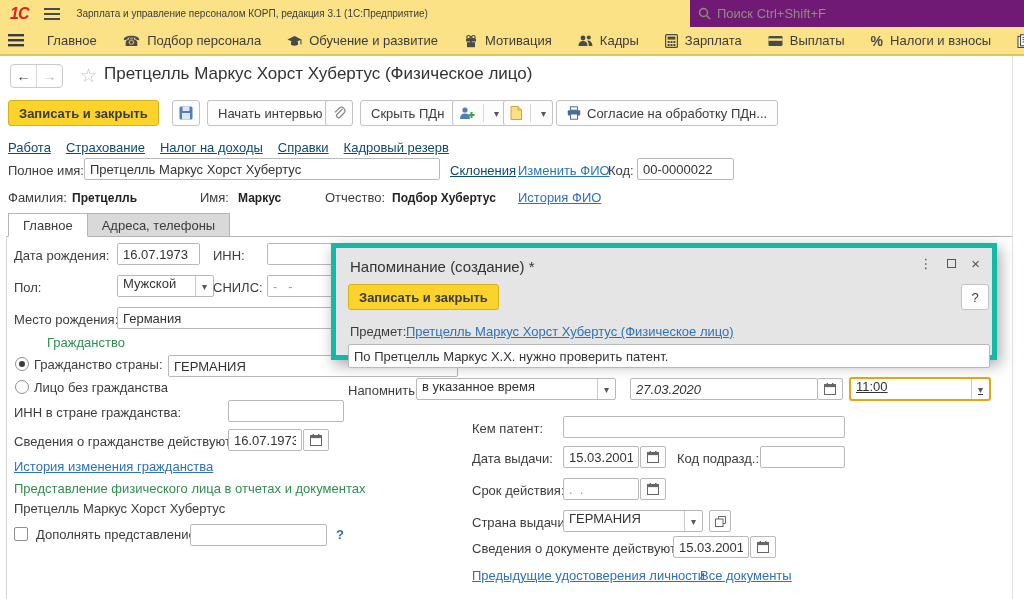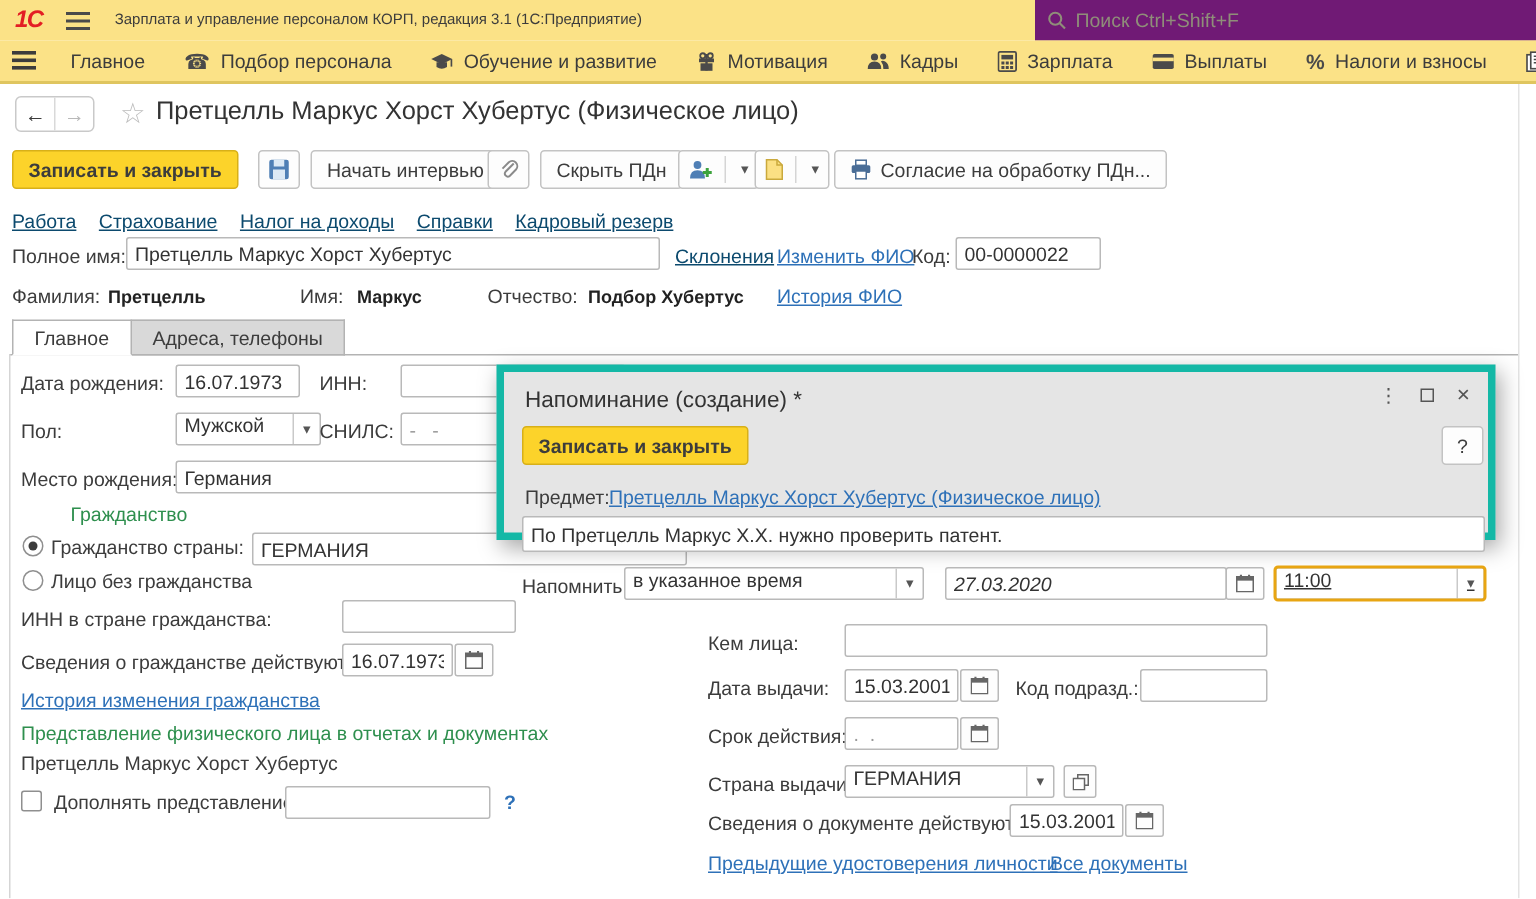--- a/index.html
+++ b/index.html
@@ -306,21 +306,21 @@
 
   <span class="blink" style="position:absolute; left:14px; top:459px;">История изменения гражданства</span>
   <span class="lbl green" style="left:14px; top:481px;">Представление физического лица в отчетах и документах</span>
   <span class="lbl" style="left:14px; top:501px;">Претцелль Маркус Хорст Хубертус</span>
 
   <span class="checkbox" style="left:14px; top:527px;"></span>
   <span class="lbl" style="left:36px; top:527px;">Дополнять представление</span>
   <input class="inp" style="left: 190px; top: 524px; width: 137px;" value="">
   <span class="lbl help-q" style="left:336px; top:527px;">?</span>
 
-  <span class="lbl" style="left:472px; top:421px;">Кем лица:</span>
+  <span class="lbl" style="left:472px; top:421px;">Кем патент:</span>
   <input class="inp" style="left: 563px; top: 416px; width: 282px;" value="">
 
   <span class="lbl" style="left:472px; top:451px;">Дата выдачи:</span>
   <input class="inp" style="left: 563px; top: 446px; width: 76px;" value="15.03.2001">
   <span class="sq-btn" style="left:640px; top:446px; width:26px;">
     <svg width="12" height="12" viewBox="0 0 12 12">
         <rect x="0.5" y="1.5" width="11" height="10" fill="none" stroke="#666"></rect>
         <rect x="0.5" y="1.5" width="11" height="2.6" fill="#666"></rect>
         <rect x="2.6" y="0" width="1.4" height="2.4" fill="#666"></rect>
         <rect x="8" y="0" width="1.4" height="2.4" fill="#666"></rect>

